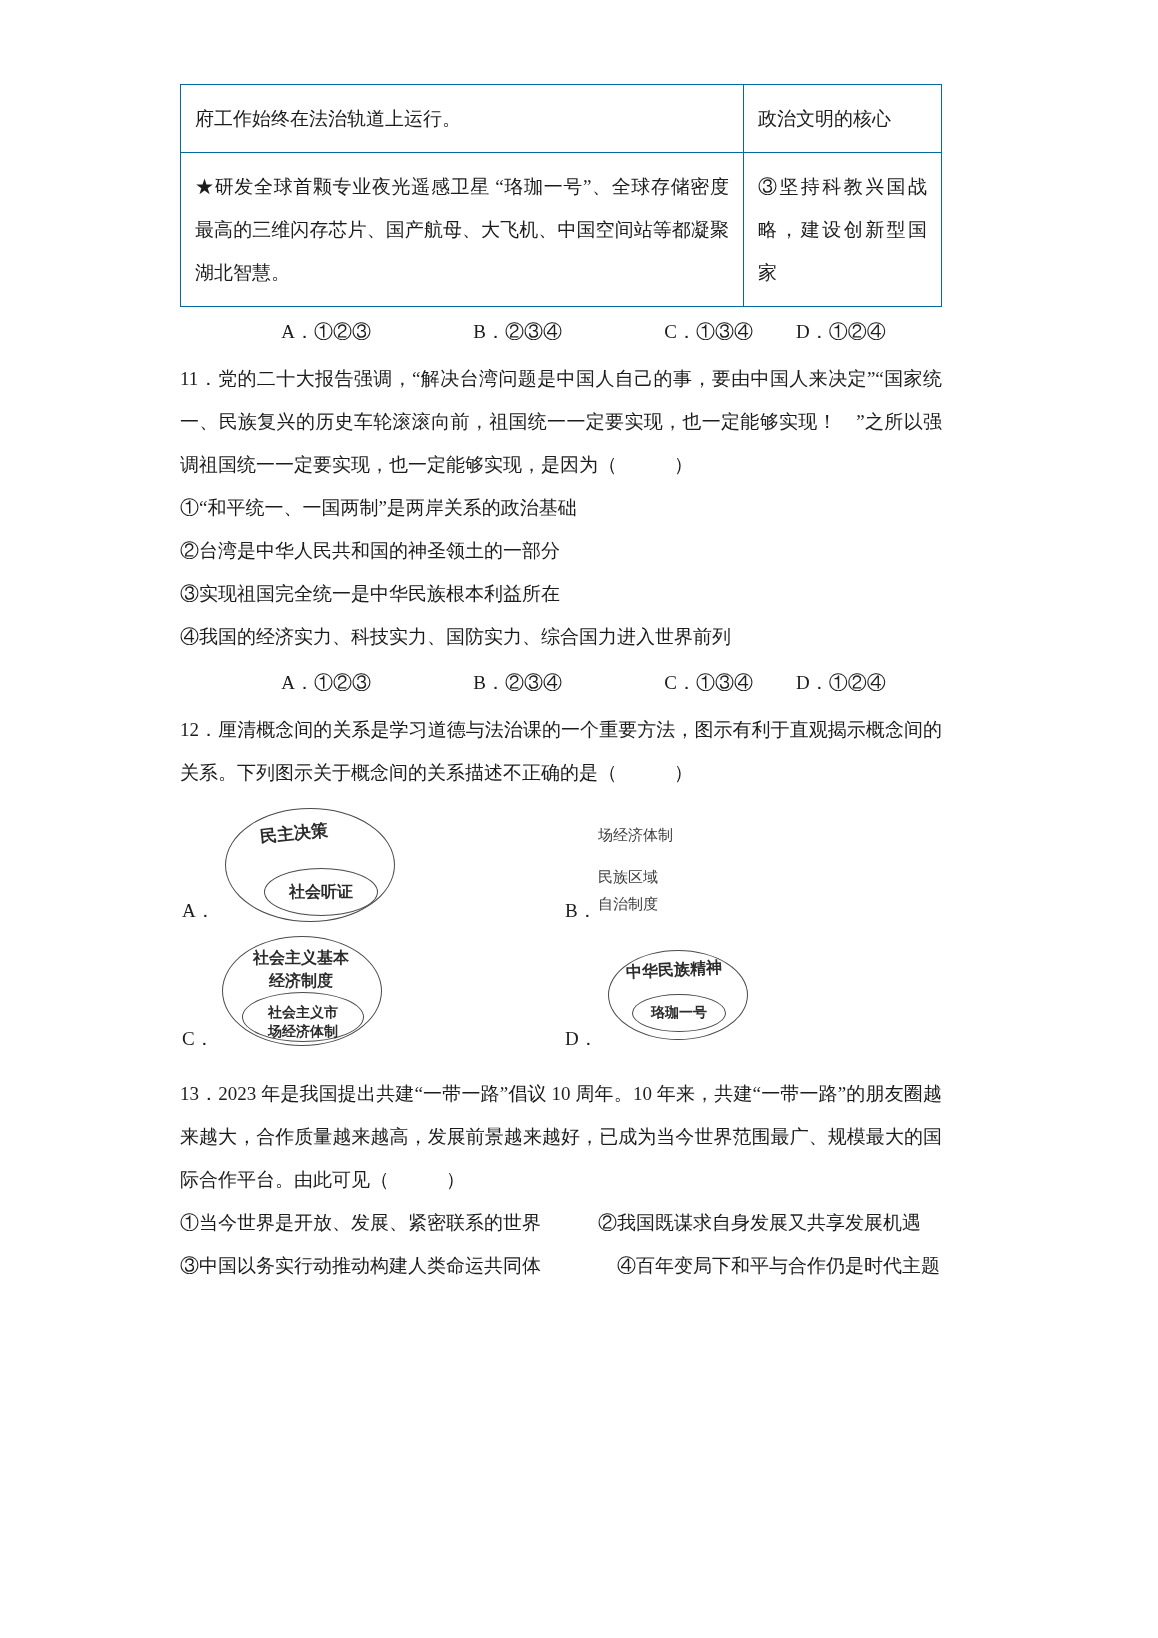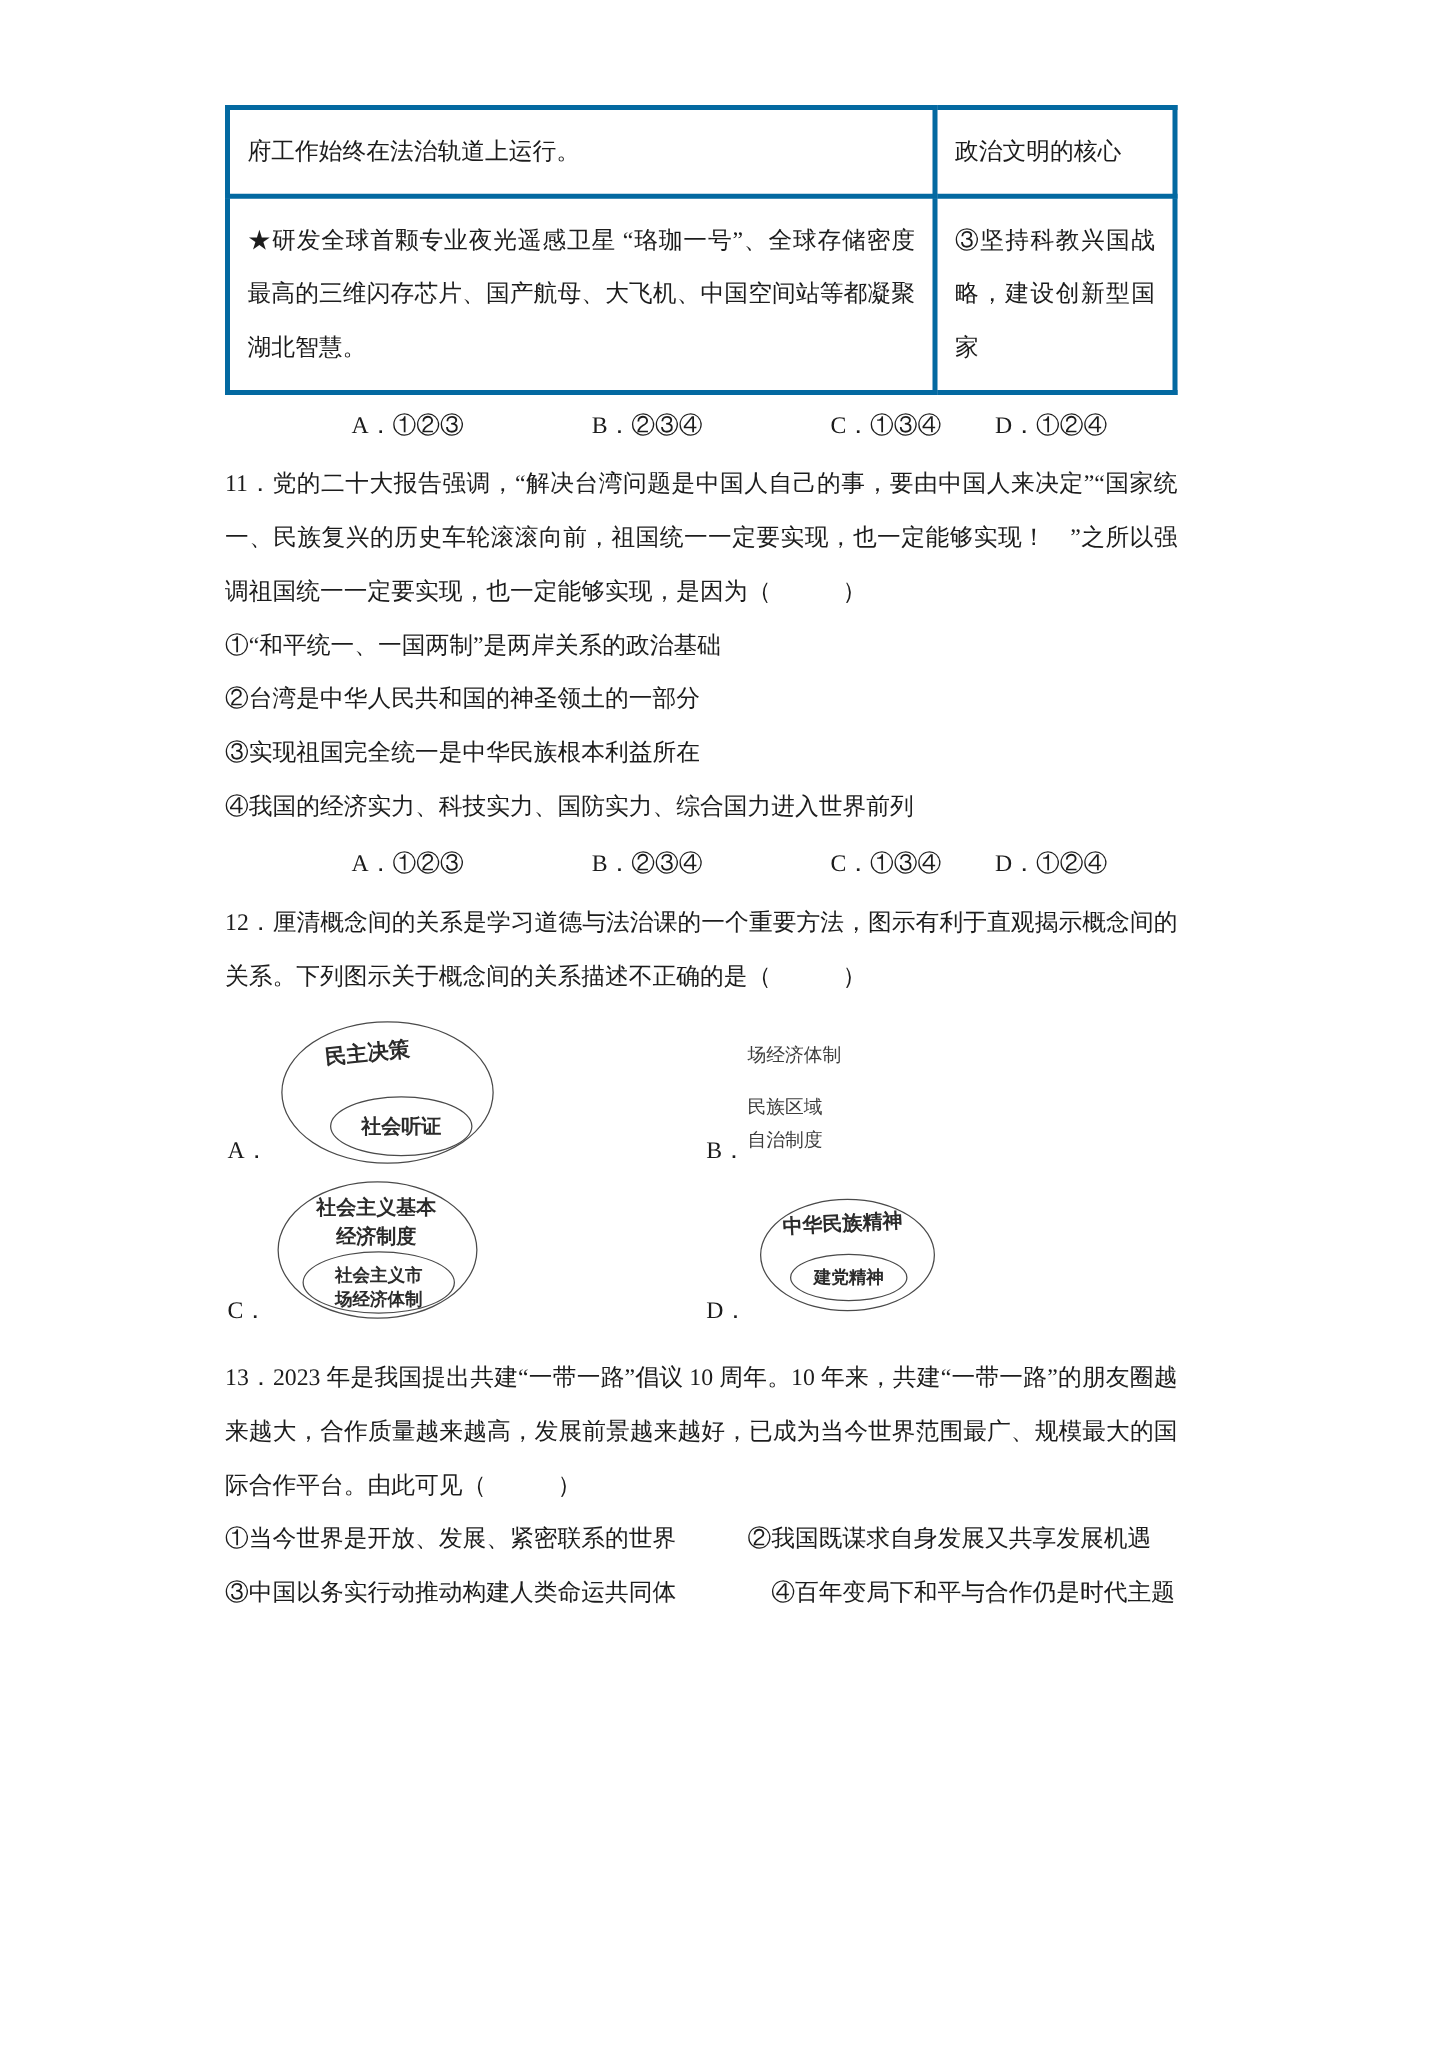--- a/index.html
+++ b/index.html
@@ -6,21 +6,21 @@
   body{
     width:1158px;height:1638px;background:#ffffff;overflow:hidden;position:relative;
     font-family:"Liberation Serif","DejaVu Serif",serif;color:#1c1c1c;
   }
   .page{position:absolute;left:180px;top:84px;width:762px;}
   .t{font-size:19px;line-height:43px;text-align:justify;}
   p{margin:0;}
   
   table.qt{border-collapse:collapse;width:762px;table-layout:fixed;}
   table.qt td{
-    border:4px solid #0369a1;padding:12px 14px;vertical-align:top;
+    border:1px solid #0369a1;padding:12px 14px;vertical-align:top;
     font-size:19px;line-height:43px;text-align:justify;
   }
   td.col-l{width:534px;}
   
   .answer-row{display:flex;font-size:19px;line-height:43px;margin-top:3px;}
   .answer-row span{width:191px;text-align:right;}
   .answer-row span:last-child{width:auto;margin-left:43px;}
   .qblock{margin-top:4px;}
   .optline{font-size:19px;line-height:43px;text-align:justify;}
   
@@ -93,21 +93,21 @@
 经济制度</div>
       <div class="ellipse" style="left:62px;top:192px;width:120px;height:48px;align-items:flex-end;">
         <span class="inner-label" style="font-size:14px;line-height:19px;">社会主义市
 场经济体制</span>
       </div>
       <div class="abcd" style="left:2px;top:226px;">C．</div>
 
       <div class="ellipse" style="left:428px;top:150px;width:138px;height:88px;"></div>
       <div class="dlabel" style="left:446px;top:160px;font-size:16px;transform:rotate(-3deg);">中华民族精神</div>
       <div class="ellipse" style="left:452px;top:194px;width:92px;height:36px;">
-        <span class="inner-label" style="font-size:14px;">建党精神</span>
+        <span class="inner-label" style="font-size:14px;">珞珈一号</span>
       </div>
       <div class="abcd" style="left:385px;top:226px;">D．</div>
 
     </div>
   </div>
 
   <div class="qblock">
     <p class="t">13．2023 年是我国提出共建“一带一路”倡议 10 周年。10 年来，共建“一带一路”的朋友圈越来越大，合作质量越来越高，发展前景越来越好，已成为当今世界范围最广、规模最大的国际合作平台。由此可见（　　　）</p>
     <p class="optline">①当今世界是开放、发展、紧密联系的世界　　　②我国既谋求自身发展又共享发展机遇</p>
     <p class="optline">③中国以务实行动推动构建人类命运共同体　　　　④百年变局下和平与合作仍是时代主题</p>

